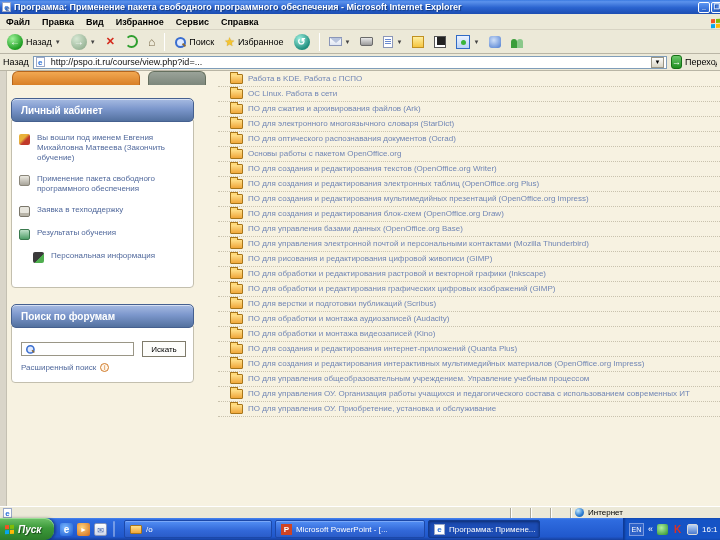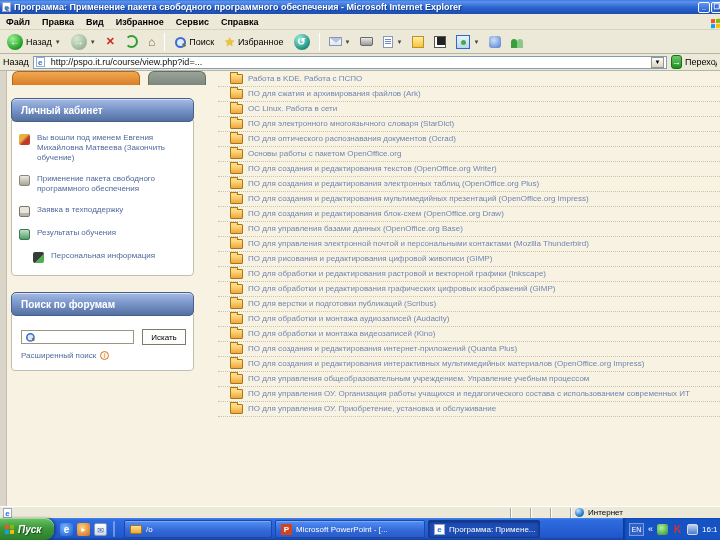--- a/index.html
+++ b/index.html
@@ -86,21 +86,21 @@
 
   .sidebar{position:absolute;left:11px;top:27px;width:183px;}
   .panel{margin-bottom:16px;}
   .panel-header{height:24px;border-radius:5px;border:1px solid #45608f;
     background:linear-gradient(180deg,#a7bbe2 0%,#7c97cc 45%,#53719f 100%);
     box-shadow:inset 0 1px 0 #d5dff2;color:#fff;font-weight:bold;font-size:10px;
     line-height:23px;padding-left:9px;position:relative;z-index:2;}
   .panel-body{background:#fff;border:1px solid #c3bfae;border-radius:0 0 4px 4px;
     margin-top:-2px;padding:12px 7px 10px 7px;position:relative;z-index:1;}
   .sb-item{display:flex;gap:7px;margin-bottom:11px;align-items:flex-start;}
-  .sb-item:last-child{margin-bottom:2px;padding-left:14px;}
+  .sb-item:last-child{margin-bottom:14px;padding-left:14px;}
   .sb-ico{width:11px;height:11px;flex:none;margin-top:1px;border-radius:2px;}
   .user-login-icon{background:linear-gradient(135deg,#e8b13a 40%,#c0392b 60%);}
   .course-icon{background:linear-gradient(#eceae2,#a8a49a);border:1px solid #8a867a;}
   .support-icon{background:#e8e6de;border:1px solid #7a766a;box-shadow:inset 0 -3px 0 #b8b4a8;}
   .results-icon{background:linear-gradient(#bfe0c8,#4f9e68);border:1px solid #3a7a4e;}
   .testing-icon{background:linear-gradient(#cfe8c0,#5a9e40);border:1px solid #477a32;}
   .profile-icon{background:linear-gradient(135deg,#3a3a3a 55%,#4fae4f 55%);}
   .sb-text{font-size:8px;line-height:10px;color:#51699c;}
 
   .forum-row{display:flex;gap:8px;align-items:center;margin:2px 0 6px 2px;}
@@ -322,25 +322,25 @@
       </div>
     </div>
 
     <div class="courses" id="courses">
         <div class="course-item">
           <span class="folder-icon"></span>
           <span class="course-link">Работа в KDE. Работа с ПСПО</span>
         </div>
         <div class="course-item">
           <span class="folder-icon"></span>
+          <span class="course-link">ОС Linux. Работа в сети</span>
+        </div>
+        <div class="course-item">
+          <span class="folder-icon"></span>
           <span class="course-link">ПО для сжатия и архивирования файлов (Ark)</span>
-        </div>
-        <div class="course-item">
-          <span class="folder-icon"></span>
-          <span class="course-link">ОС Linux. Работа в сети</span>
         </div>
         <div class="course-item">
           <span class="folder-icon"></span>
           <span class="course-link">ПО для электронного многоязычного словаря (StarDict)</span>
         </div>
         <div class="course-item">
           <span class="folder-icon"></span>
           <span class="course-link">ПО для оптического распознавания документов (Ocrad)</span>
         </div>
         <div class="course-item">

